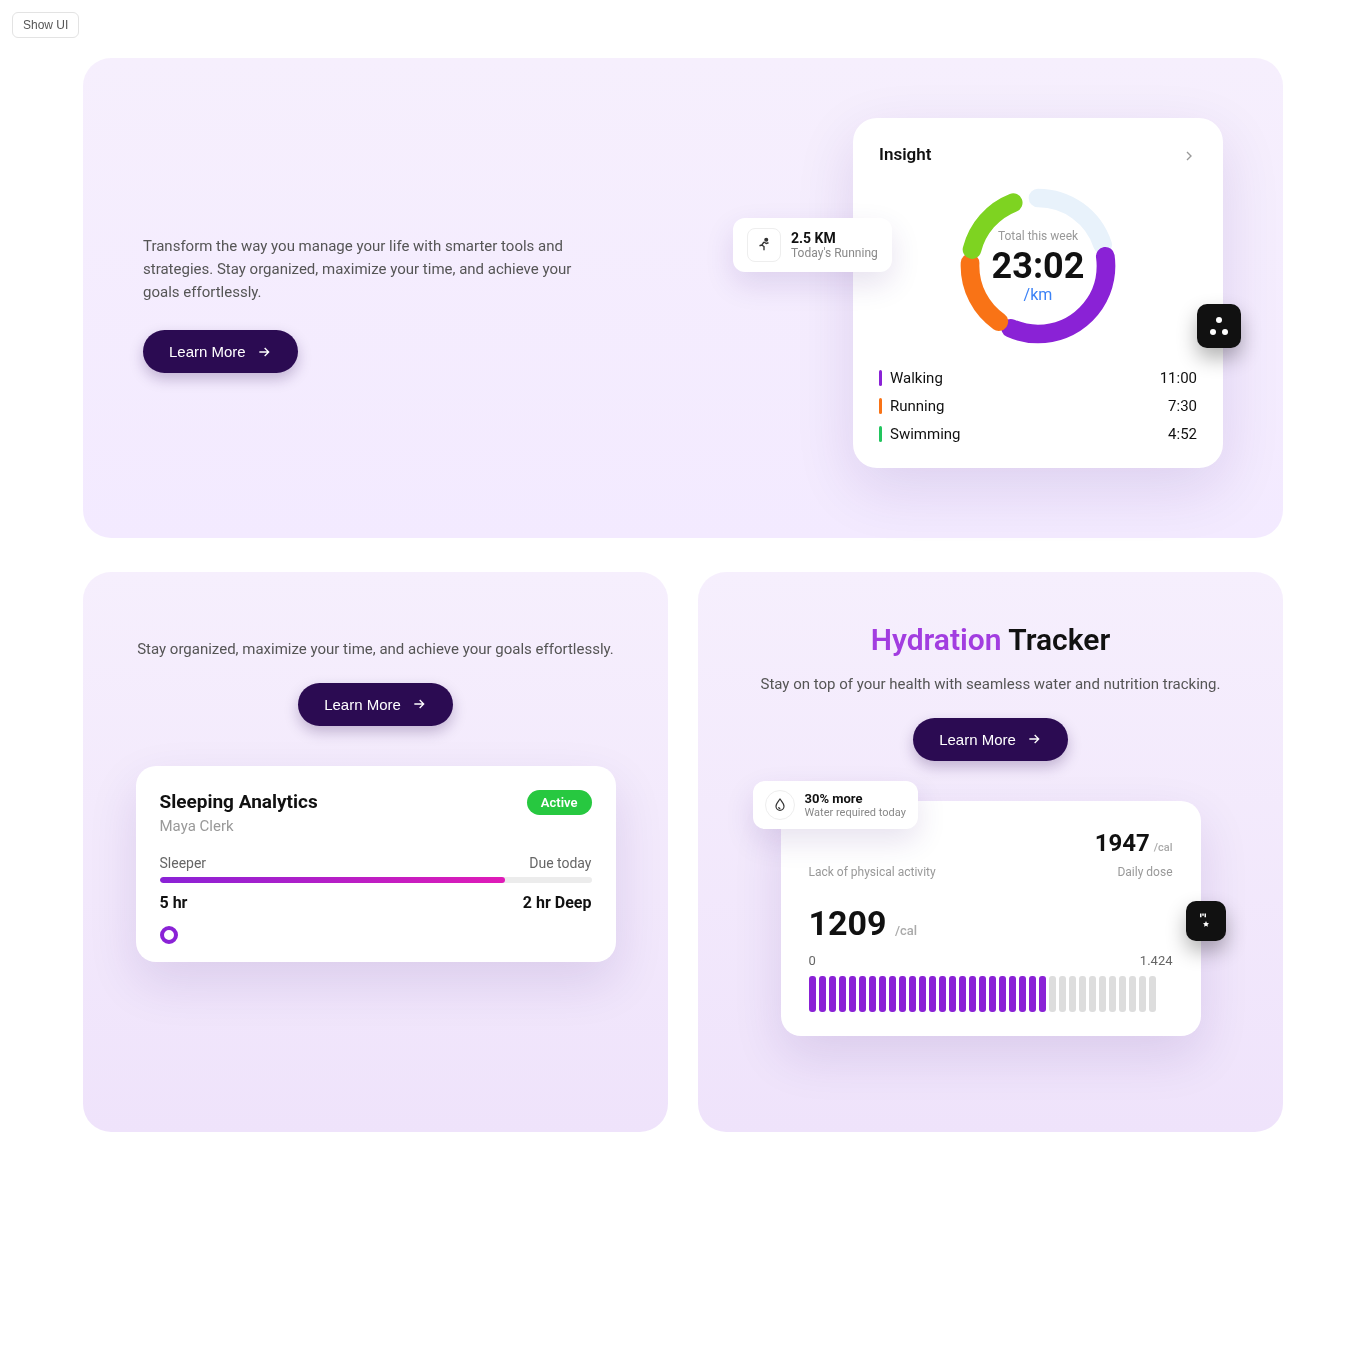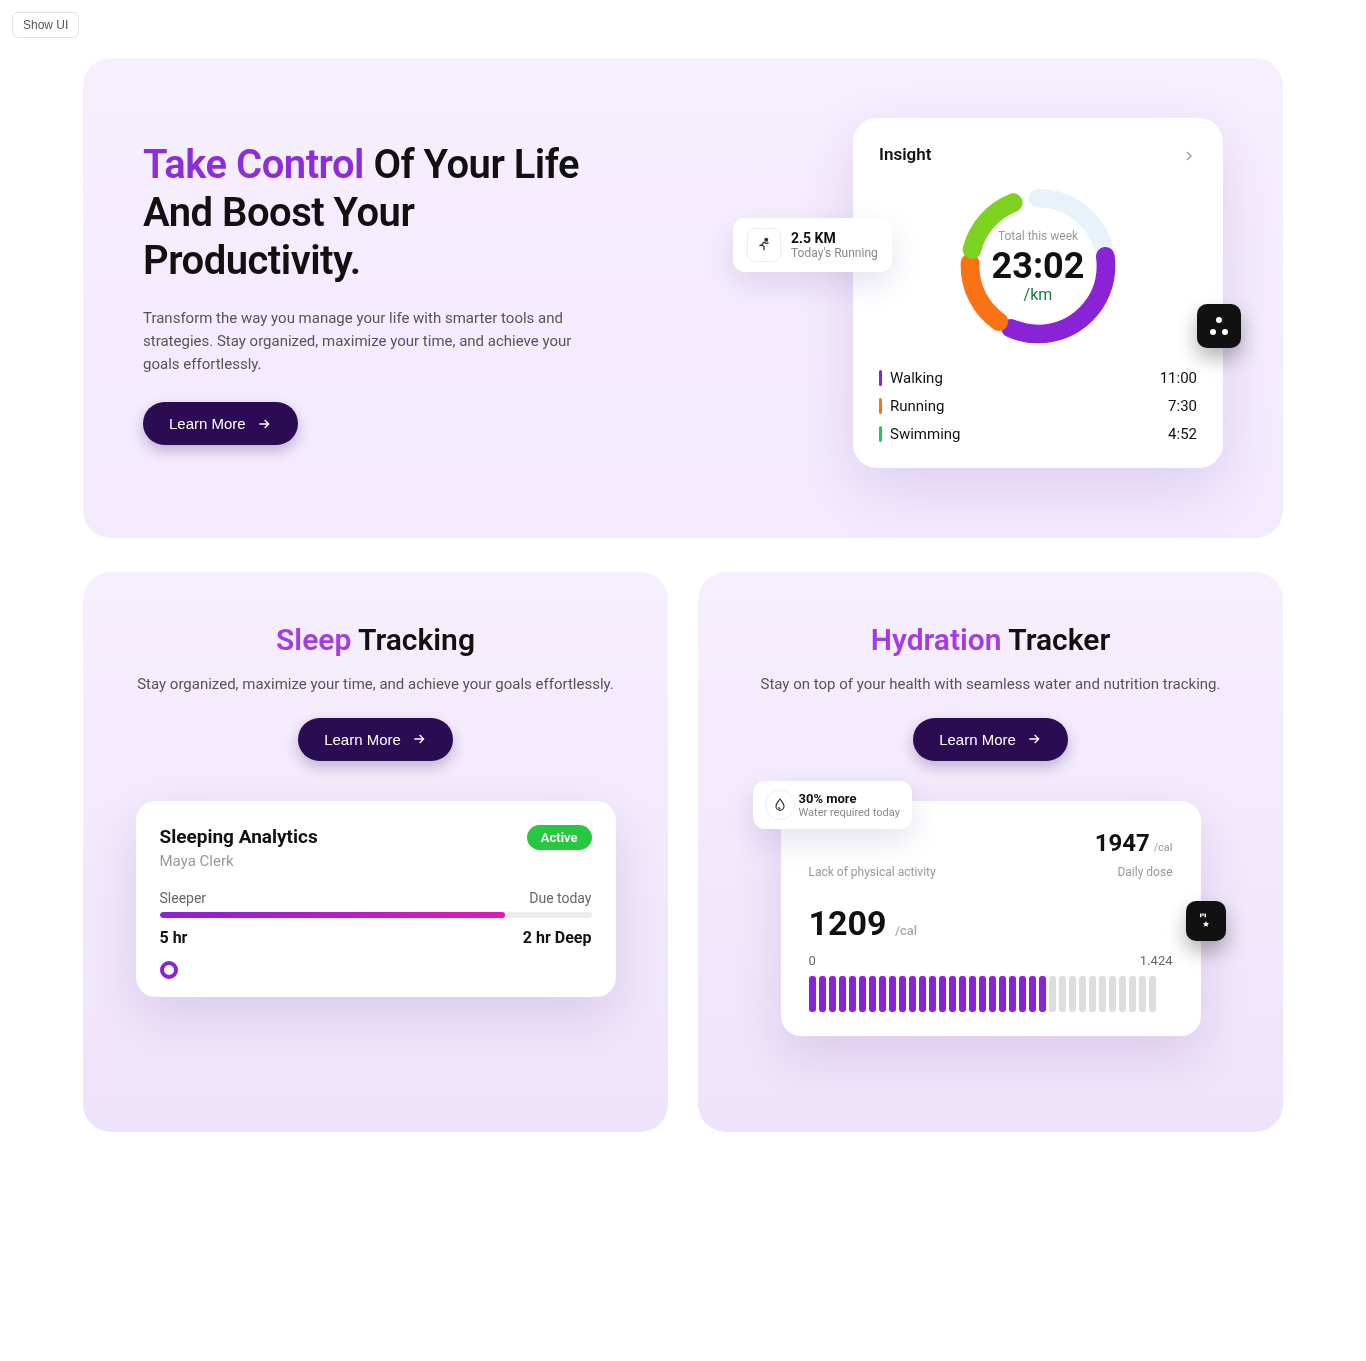--- a/index.html
+++ b/index.html
@@ -16,21 +16,21 @@
 .hero-right { flex: 1; display: flex; justify-content: flex-end; position: relative; }
 .insight-card { background: #fff; border-radius: 24px; padding: 26px 26px 20px; width: 370px; box-shadow: 0 20px 60px rgba(60,20,120,.12); position: relative; }
 .insight-head { display: flex; justify-content: space-between; align-items: flex-end; margin-bottom: 12px; }
 .insight-title { font-weight: 600; font-size: 17px; }
 .chev-right { color: #999; }
 .donut-wrap { display: flex; justify-content: center; align-items: center; position: relative; height: 180px; }
 .donut { transform: rotate(-90deg); }
 .donut-center { position: absolute; text-align: center; }
 .donut-label { font-size: 12px; color: #999; }
 .donut-value { font-size: 36px; font-weight: 700; margin-top: 2px; }
-.donut-unit { font-size: 16px; color: #15803d; margin-top: -2px; }
+.donut-unit { font-size: 16px; color: #3b82f6; margin-top: -2px; }
 .legend { margin-top: 8px; }
 .legend-row { display: flex; justify-content: space-between; padding: 5px 0; font-size: 15px; }
 .legend-left { display: flex; align-items: center; gap: 8px; }
 .legend-pill { width: 3px; height: 16px; border-radius: 2px; display: inline-block; }
 .legend-val { font-weight: 400; }
 .float-running { position: absolute; left: -120px; top: 100px; background: #fff; border-radius: 12px; padding: 10px 14px; box-shadow: 0 12px 30px rgba(60,20,120,.12); display: flex; align-items: center; gap: 10px; }
 .float-running .ico { width: 34px; height: 34px; border-radius: 8px; border: 1px solid #eee; display: flex; align-items: center; justify-content: center; }
 .float-running .km { font-weight: 700; font-size: 14px; }
 .float-running .sub { font-size: 12px; color: #888; }
 .float-cube { position: absolute; right: -18px; bottom: 120px; width: 44px; height: 44px; border-radius: 10px; background: #111; display: flex; align-items: center; justify-content: center; box-shadow: 0 10px 20px rgba(0,0,0,.3); }
@@ -67,41 +67,38 @@
 .hydration-card::after { transform: translateY(-20px) scale(.94); z-index: -2; }
 .hy-top { display: flex; justify-content: space-between; align-items: flex-start; }
 .hy-num { font-size: 24px; font-weight: 700; }
 .hy-cal { font-size: 11px; color: #aaa; font-weight: 500; }
 .hy-lab { font-size: 12px; color: #999; margin-top: 4px; }
 .hy-big { font-size: 34px; font-weight: 700; margin-top: 24px; }
 .hy-range { display: flex; justify-content: space-between; margin-top: 10px; font-size: 13px; color: #666; }
 .hy-bars { display: flex; gap: 3px; margin-top: 8px; }
 .hy-bar { width: 7px; height: 36px; border-radius: 3px; background: #ddd; }
 .hy-bar.fill { background: #8a22d6; }
-.float-water { position: absolute; left: -28px; top: -20px; background: #fff; border-radius: 12px; padding: 9px 12px; box-shadow: 0 12px 30px rgba(60,20,120,.12); display: flex; align-items: center; gap: 4px; }
+.float-water { position: absolute; left: -28px; top: -20px; background: #fff; border-radius: 12px; padding: 9px 12px; box-shadow: 0 12px 30px rgba(60,20,120,.12); display: flex; align-items: center; gap: 10px; }
 .float-water .ico { width: 30px; height: 30px; border-radius: 50%; border: 1px solid #eee; display: flex; align-items: center; justify-content: center; }
 .float-water .t { font-weight: 700; font-size: 13px; }
 .float-water .s { font-size: 11px; color: #888; }
 .float-star { position: absolute; right: -25px; top: 100px; width: 40px; height: 40px; border-radius: 10px; background: #111; display: flex; align-items: center; justify-content: center; color: #fff; box-shadow: 0 10px 20px rgba(0,0,0,.3); }
 svg.ic { display: block; }
 </style>
 </head>
 <body>
 
 
 
 <button class="show-ui-btn">Show UI</button>
 
 <div class="page">
 
   <section class="hero">
     <div class="hero-left">
-      <h1 class="hero-title">
-        <span class="accent">Take Control</span><span> Of Your Life And Boost Your Productivity.</span>
-      </h1>
       <p class="hero-sub">Transform the way you manage your life with smarter tools and strategies. Stay organized, maximize your time, and achieve your goals effortlessly.</p>
       <button class="learn-btn">
         <span>Learn More</span>
         <svg class="ic arrow-icon" viewBox="0 0 24 24" fill="none" stroke="currentColor" stroke-width="2">
             <path d="M5 12h14M13 6l6 6-6 6"></path>
           </svg>
       </button>
     </div>
 
     <div class="hero-right">
@@ -172,23 +169,20 @@
               <span class="d d2"></span>
               <span class="d d3"></span>
             </div>
         </div>
       </div>
     </div>
   </section>
 
   <div class="cards-row">
     <section class="feature-card">
-      <h2 class="feature-title">
-        <span class="accent">Sleep</span><span> Tracking</span>
-      </h2>
       <p class="feature-sub">Stay organized, maximize your time, and achieve your goals effortlessly.</p>
       <button class="learn-btn">
         <span>Learn More</span>
         <svg class="ic arrow-icon" viewBox="0 0 24 24" fill="none" stroke="currentColor" stroke-width="2">
             <path d="M5 12h14M13 6l6 6-6 6"></path>
           </svg>
       </button>
 
       <div class="sleep-card">
         <div class="sleep-head">

